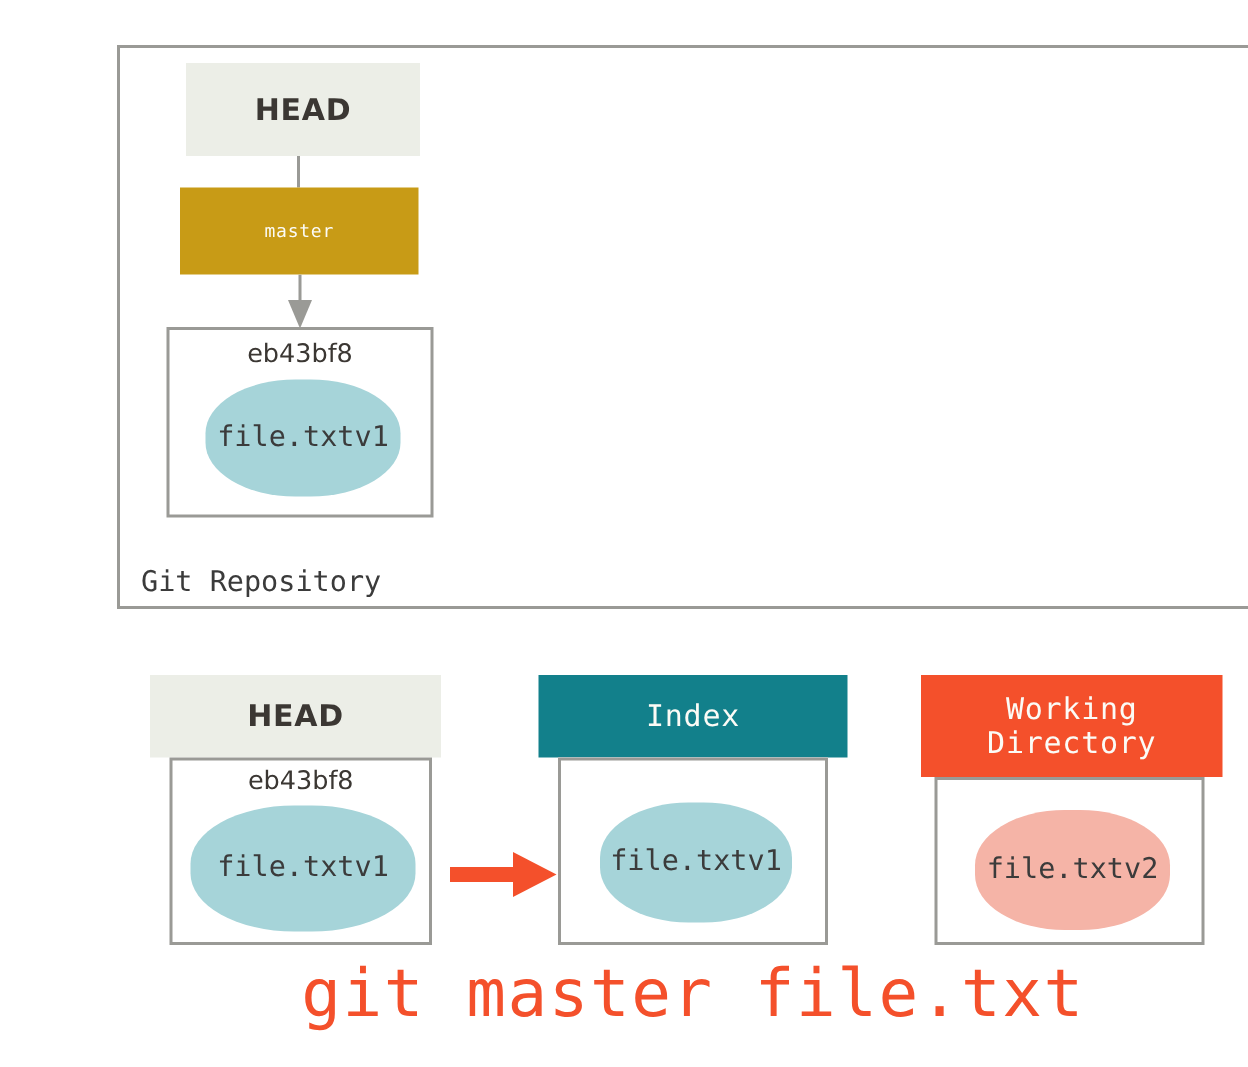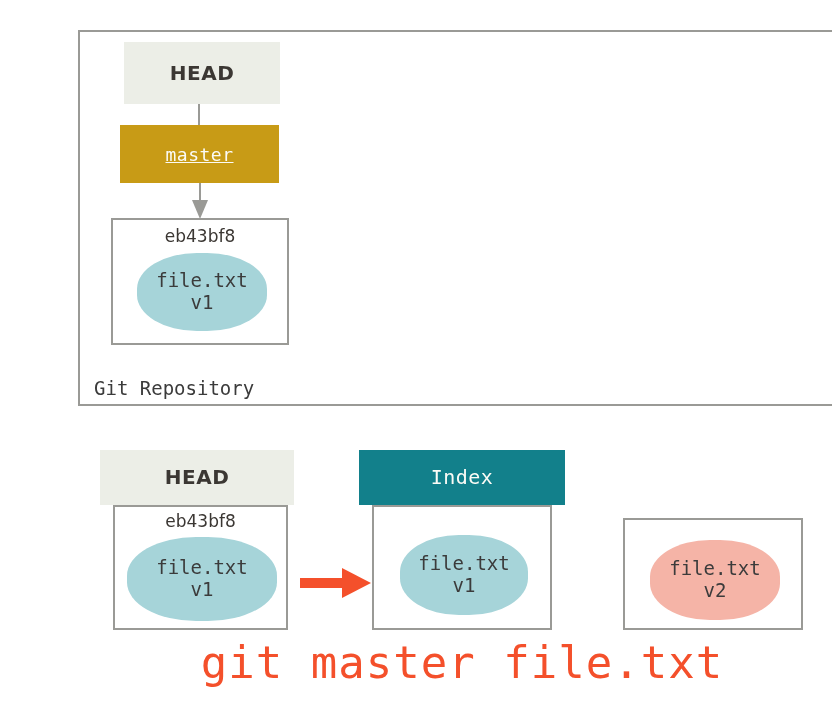--- a/index.html
+++ b/index.html
@@ -61,24 +61,23 @@
   
   .branch-box {
     left: 74px; top: 125px;
     width: 159px; height: 58px;
     background: #c89b16;
     display: flex; align-items: center; justify-content: center;
     box-sizing: border-box;
   }
   .branch-label {
     font-family: "DejaVu Sans Mono", monospace;
-    font-size: 18px;
+    font-size: 12px;
     color: #fbfbf6;
     letter-spacing: 0.5px;
-    text-decoration: underline;
   }
 
   
   .line-v {
     background: #9a9a96;
     width: 2px;
   }
   .conn-head-master {
     left: 152px; top: 104px;
     height: 21px;
@@ -105,21 +104,21 @@
     font-family: "DejaVu Sans", sans-serif;
     font-size: 17px;
     color: #3b3733;
   }
 
   
   .blob {
     position: absolute;
     border-radius: 46%;
     display: flex;
-    flex-direction: column;
+    flex-direction: row;
     align-items: center;
     justify-content: center;
     font-family: "DejaVu Sans Mono", monospace;
     font-size: 19px;
     line-height: 1.15;
     color: #3b3b3b;
     text-align: right;
   }
   .blob-teal { background: #a6d4d9; }
   .blob-pink { background: #f5b4a7; }
@@ -247,20 +246,26 @@
   <div class="col-header index-style c2-header">
     <span>Index</span>
   </div>
   <div class="col-body c2-body">
     <div class="blob blob-teal c2-blob">
       <span>file.txt</span>
       <span>v1</span>
     </div>
   </div>
 
+  <div class="col-header wd-style c3-header">
+    <span>
+      <span>Working</span><br>
+      <span>Directory</span>
+    </span>
+  </div>
   <div class="col-body c3-body">
     <div class="blob blob-pink c3-blob">
       <span>file.txt</span>
       <span>v2</span>
     </div>
   </div>
 
   <div class="caption">git master file.txt</div>
 
 </div>

